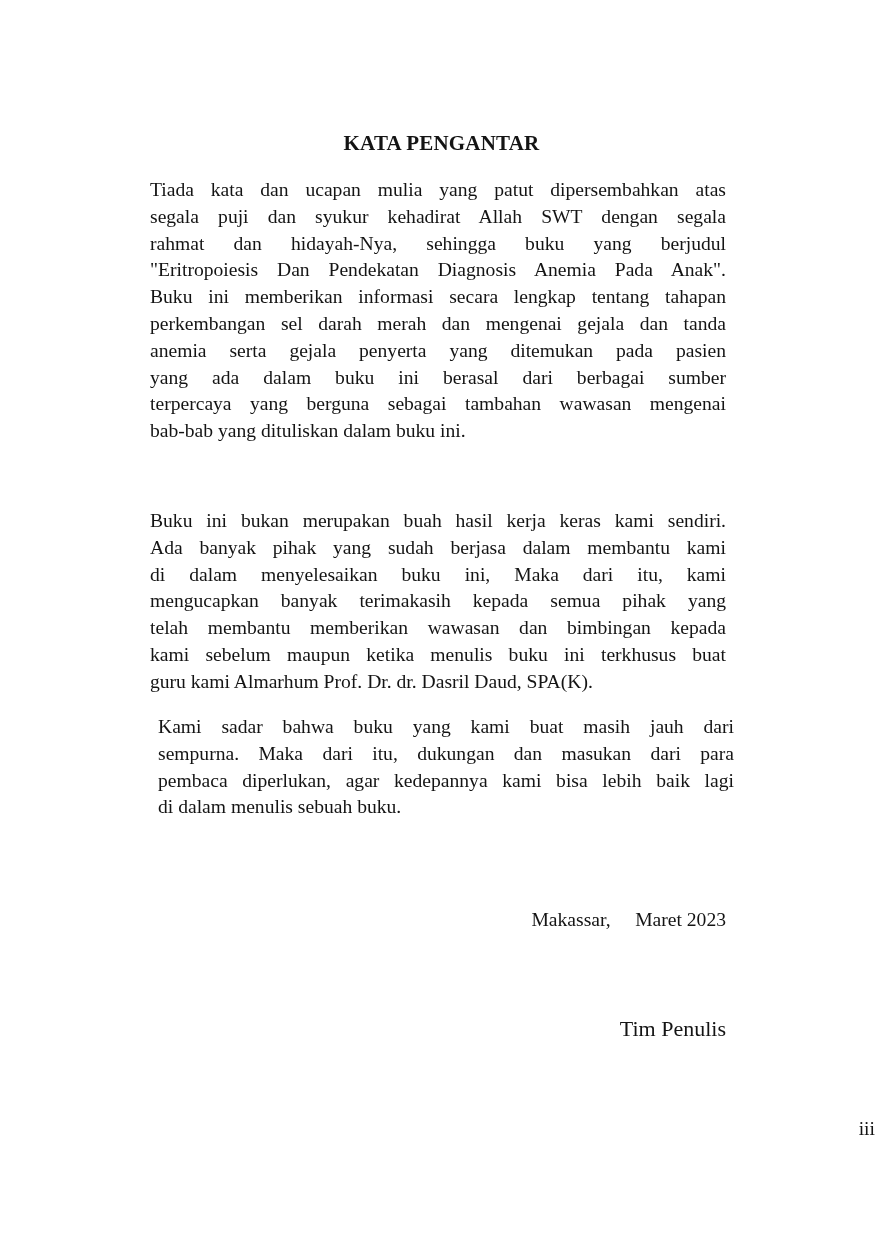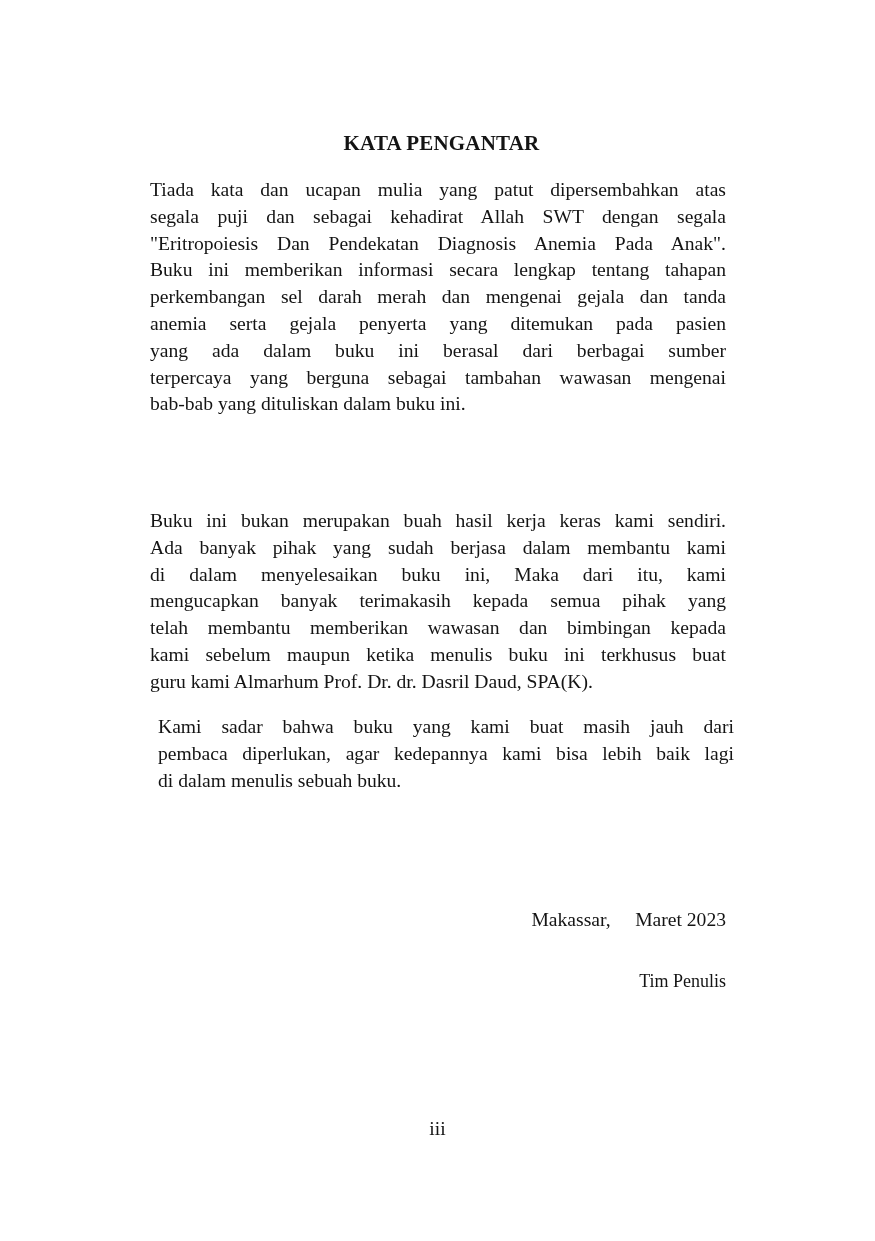--- a/index.html
+++ b/index.html
@@ -56,45 +56,46 @@
       position: absolute;
       top: 907px;
       right: 149px;
       font-size: 19.6px;
       line-height: 26px;
       white-space: pre;
       text-align: left;
     }
     .signature {
       position: absolute;
-      top: 968px;
+      top: 1016px;
       right: 149px;
-      font-size: 18px;
+      font-size: 22px;
       line-height: 26px;
       text-align: center;
     }
     .page-number {
       position: absolute;
       top: 1116px;
       left: 0;
       width: 875px;
-      text-align: center;
+      text-align: right;
       font-size: 19.6px;
       line-height: 26px;
     }
   </style>
 </head>
 <body>
 
 <div class="page">
   <h1 class="title">KATA PENGANTAR</h1>
 
   <div class="para p1">
     <span class="line">Tiada kata dan ucapan mulia yang patut dipersembahkan atas</span>
-    <span class="line">segala puji dan sebagai kehadirat Allah SWT dengan segala</span>
+    <span class="line">segala puji dan syukur kehadirat Allah SWT dengan segala</span>
+    <span class="line">rahmat dan hidayah-Nya, sehingga buku yang berjudul</span>
     <span class="line">"Eritropoiesis Dan Pendekatan Diagnosis Anemia Pada Anak".</span>
     <span class="line">Buku ini memberikan informasi secara lengkap tentang tahapan</span>
     <span class="line">perkembangan sel darah merah dan mengenai gejala dan tanda</span>
     <span class="line">anemia serta gejala penyerta  yang ditemukan pada pasien</span>
     <span class="line">yang ada dalam buku ini berasal dari berbagai sumber</span>
     <span class="line">terpercaya yang berguna sebagai tambahan wawasan mengenai</span>
     <span class="line last">bab-bab yang dituliskan dalam buku ini.</span>
   </div>
 
   <div class="para p2">
@@ -102,20 +103,21 @@
     <span class="line">Ada banyak pihak yang sudah berjasa dalam membantu kami</span>
     <span class="line">di dalam menyelesaikan buku ini, Maka dari itu, kami</span>
     <span class="line">mengucapkan banyak terimakasih kepada semua pihak yang</span>
     <span class="line">telah membantu memberikan wawasan dan bimbingan kepada</span>
     <span class="line">kami sebelum maupun ketika menulis buku ini terkhusus buat</span>
     <span class="line last">guru kami Almarhum Prof. Dr. dr. Dasril Daud, SPA(K).</span>
   </div>
 
   <div class="para p3">
     <span class="line">Kami sadar bahwa buku yang kami buat masih jauh dari</span>
+    <span class="line">sempurna. Maka dari itu, dukungan dan masukan dari para</span>
     <span class="line">pembaca diperlukan, agar kedepannya kami bisa lebih baik lagi</span>
     <span class="line last">di dalam menulis sebuah buku.</span>
   </div>
 
   <div class="place-date">Makassar,     Maret 2023</div>
   <div class="signature">Tim Penulis</div>
   <div class="page-number">iii</div>
 </div>
 
 </body></html>

